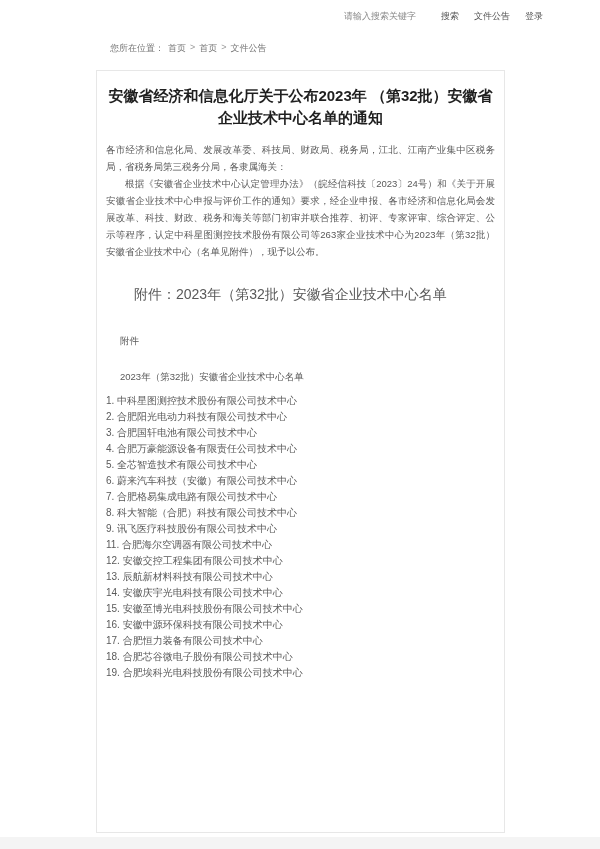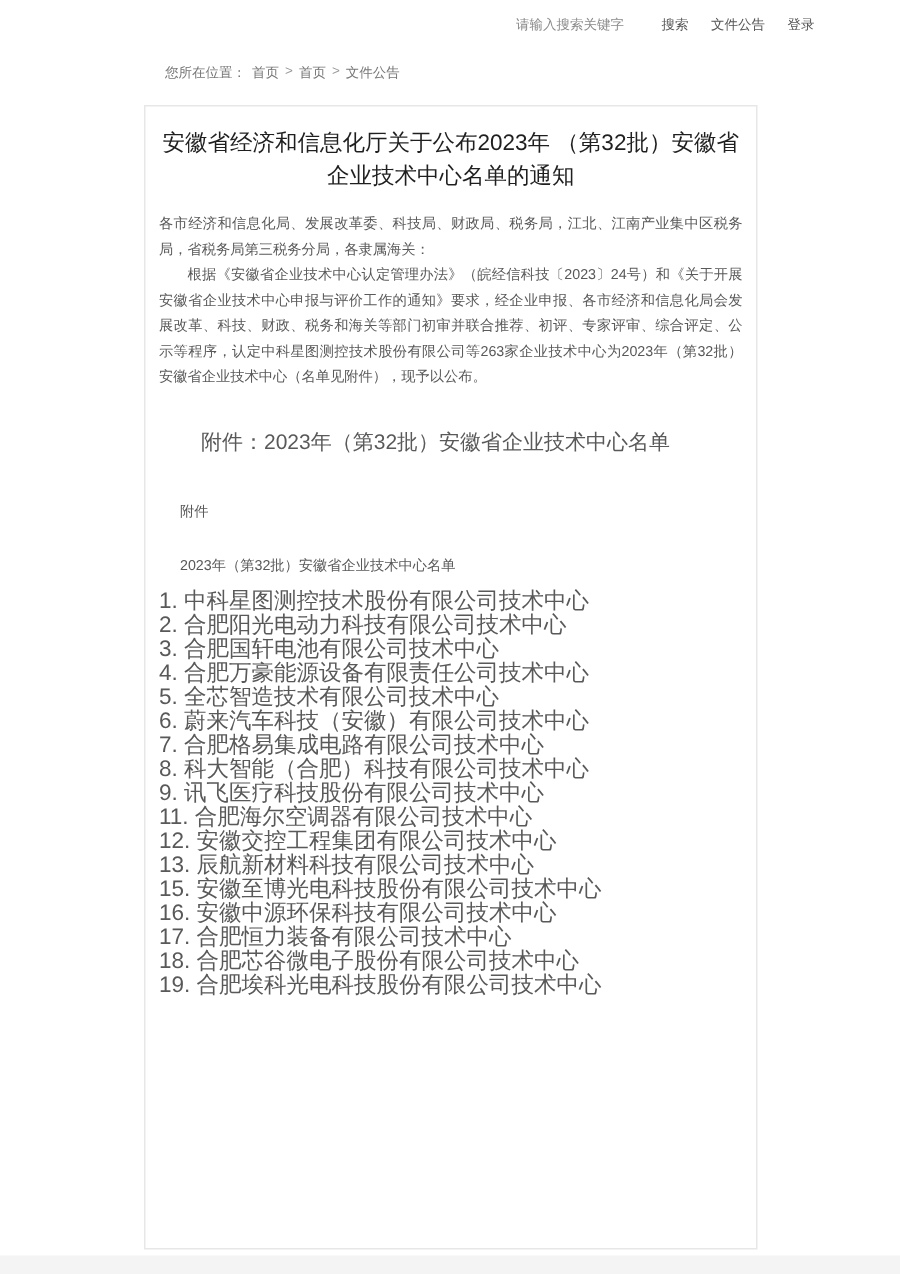--- a/index.html
+++ b/index.html
@@ -35,40 +35,40 @@
 
   
   .card {
     position: absolute; left: 96px; top: 70px;
     width: 409px; height: 763px;
     background: #fff; border: 1px solid #e7e7e7;
     padding: 12px 9px 0 9px;
     overflow: hidden;
   }
   .article-title {
-    font-size: 15px; font-weight: normal; color: #1f1f1f;
+    font-size: 15px; font-weight: bold; color: #1f1f1f;
     text-align: center; line-height: 22px; margin: 2px 2px 12px 2px;
   }
   .para {
     font-size: 9.5px; color: #595959; line-height: 17px;
     text-align: justify;
   }
   .para.indent { text-indent: 2em; }
   .attach-ref {
     margin-top: 26px; text-indent: 2em;
     font-size: 14px; color: #595959; line-height: 17px;
   }
   .signature-block {
     margin: 34px 26px 0 auto; width: -moz-fit-content; width: fit-content;
     font-size: 9.5px; color: #595959; line-height: 15.8px; text-align: left;
   }
   .attach-heading { margin: 32px 0 0 14px; font-size: 9.5px; color: #595959; }
   .list-title   { margin: 23px 0 0 14px; font-size: 9.5px; color: #595959; }
   .tc-list { margin-top: 9px; }
-  .tc-list .list-item { font-size: 15px; color: #595959; line-height: 16px; }
+  .tc-list .list-item { font-size: 10px; color: #595959; line-height: 16px; }
 
   
   .footer-strip {
     position: absolute; left: 0; bottom: 0;
     width: 600px; height: 12px; background: #f4f4f4;
   }
 </style>
 </head>
 <body>
 
@@ -110,20 +110,21 @@
       <div class="list-item">3. 合肥国轩电池有限公司技术中心</div>
       <div class="list-item">4. 合肥万豪能源设备有限责任公司技术中心</div>
       <div class="list-item">5. 全芯智造技术有限公司技术中心</div>
       <div class="list-item">6. 蔚来汽车科技（安徽）有限公司技术中心</div>
       <div class="list-item">7. 合肥格易集成电路有限公司技术中心</div>
       <div class="list-item">8. 科大智能（合肥）科技有限公司技术中心</div>
       <div class="list-item">9. 讯飞医疗科技股份有限公司技术中心</div>
       <div class="list-item">11. 合肥海尔空调器有限公司技术中心</div>
       <div class="list-item">12. 安徽交控工程集团有限公司技术中心</div>
       <div class="list-item">13. 辰航新材料科技有限公司技术中心</div>
+      <div class="list-item">14. 安徽庆宇光电科技有限公司技术中心</div>
       <div class="list-item">15. 安徽至博光电科技股份有限公司技术中心</div>
       <div class="list-item">16. 安徽中源环保科技有限公司技术中心</div>
       <div class="list-item">17. 合肥恒力装备有限公司技术中心</div>
       <div class="list-item">18. 合肥芯谷微电子股份有限公司技术中心</div>
       <div class="list-item">19. 合肥埃科光电科技股份有限公司技术中心</div>
     </div>
 </div>
 
 <div class="footer-strip"></div>
 

